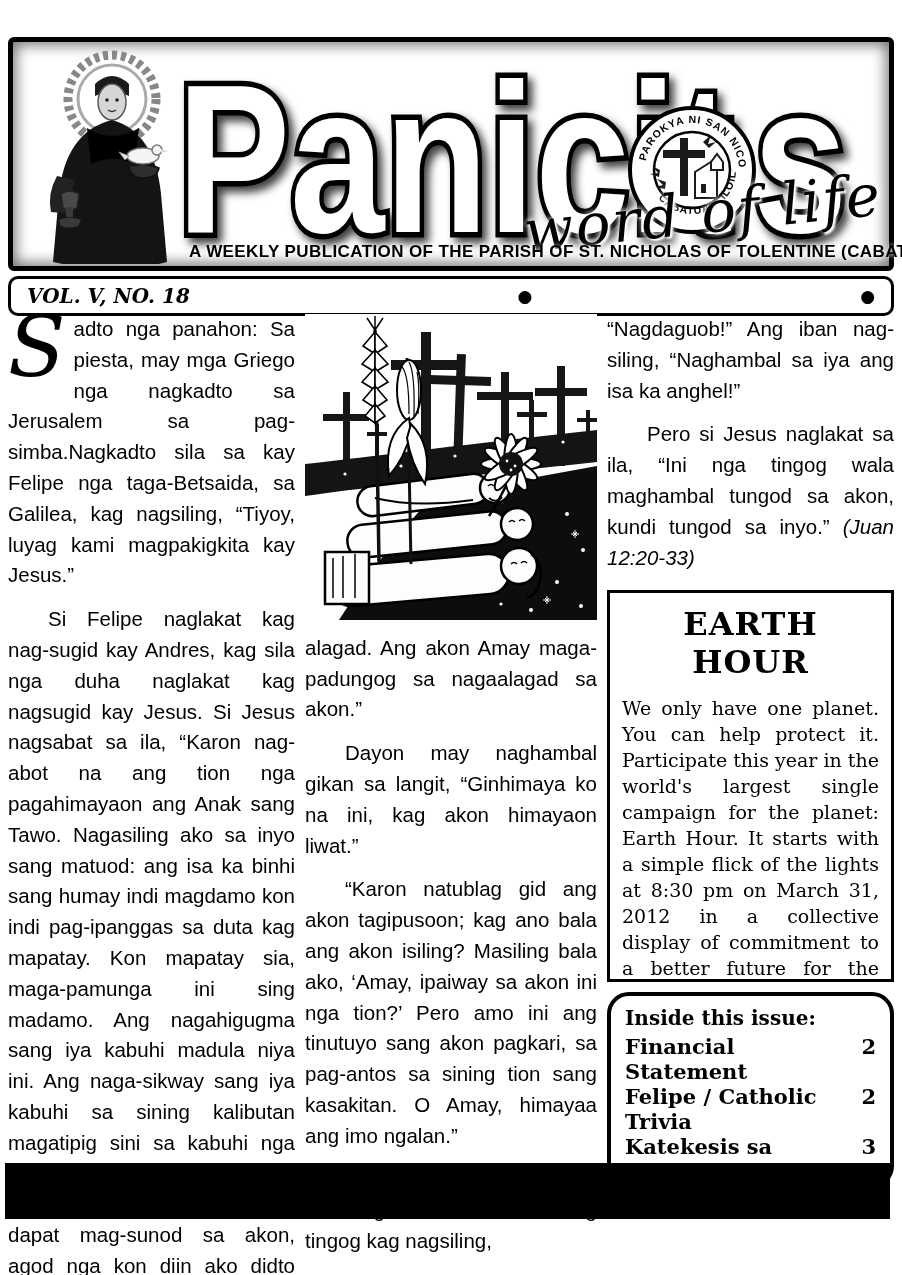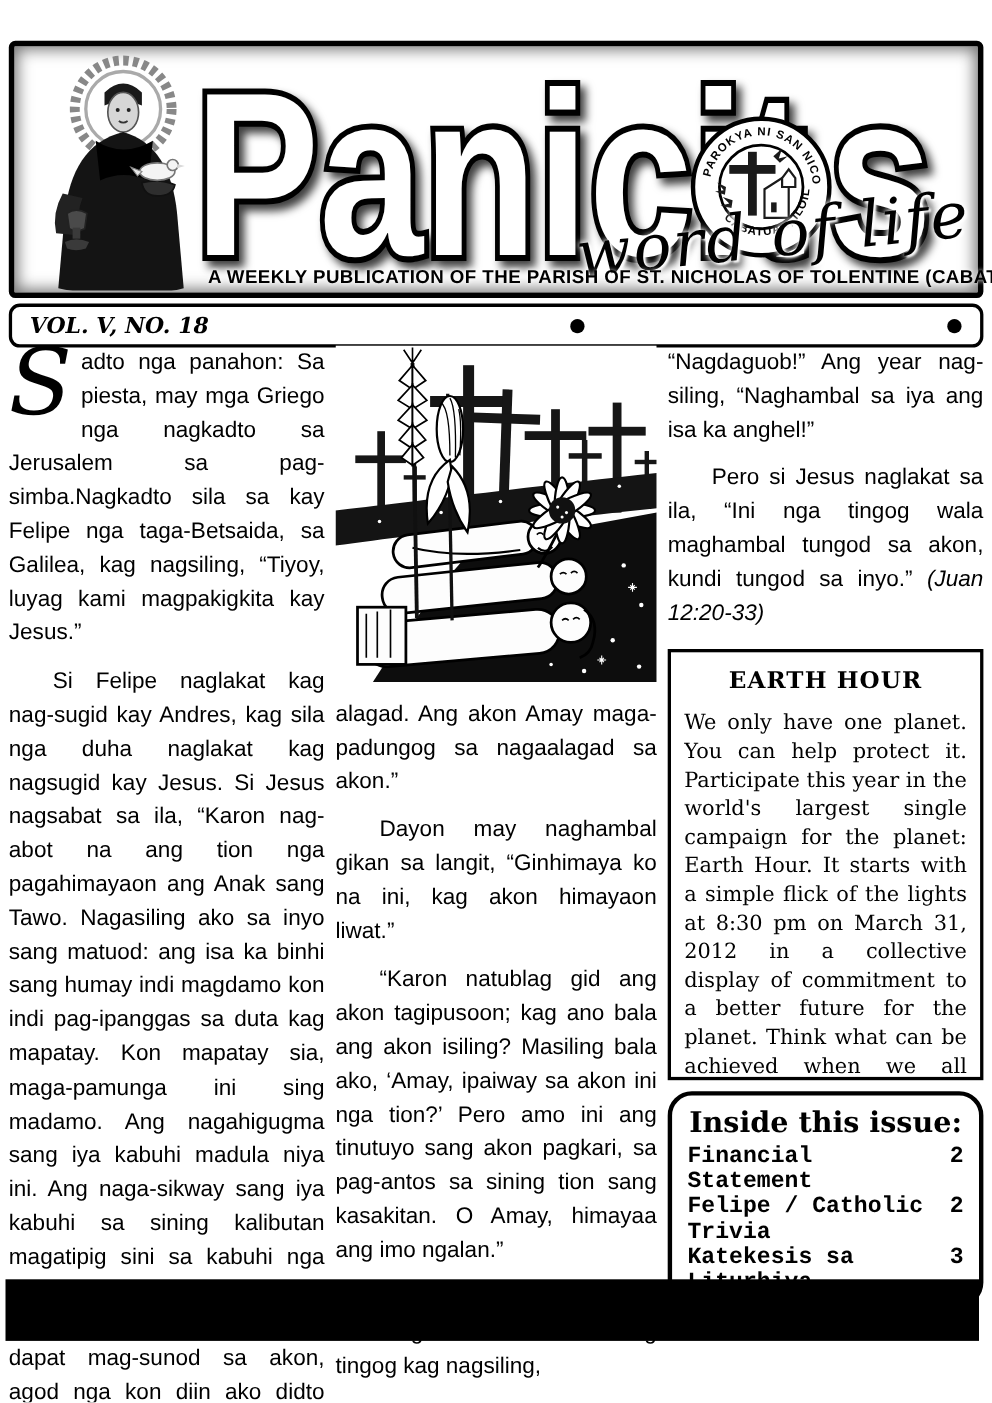--- a/index.html
+++ b/index.html
@@ -32,32 +32,32 @@
   .coltext p{margin:0 0 13px 0;}
   .coltext p.indent{text-indent:40px;}
   .dropcap{float:left;font-family:"DejaVu Serif",serif;font-style:italic;
     font-size:84px;line-height:62px;padding-right:8px;margin-top:2px;}
   .citation{font-style:italic;}
   .illustration{width:292px;height:306px;margin-bottom:4px;}
 
   
   .earth-box{box-sizing:border-box;width:287px;height:392px;margin-top:17px;
     border:3px solid #000;padding:8px 12px;font-family:"DejaVu Serif",serif;overflow:hidden;}
-  .earth-title{text-align:center;font-weight:bold;font-size:21px;letter-spacing:1px;
+  .earth-title{text-align:center;font-weight:bold;font-size:32px;letter-spacing:1px;
     margin:4px 0 14px 0;}
   .earth-body{font-size:19px;line-height:26px;text-align:justify;}
 
   
   .inside-box{box-sizing:border-box;width:287px;height:196px;margin-top:10px;
     border:4px solid #000;border-radius:22px;padding:8px 14px 12px 14px;
     font-family:"DejaVu Serif",serif;display:flex;flex-direction:column;}
-  .inside-title{text-align:center;font-weight:bold;font-size:26px;margin:2px 0 4px 0;}
+  .inside-title{text-align:left;font-weight:bold;font-size:20px;margin:2px 0 4px 0;}
   .inside-items{flex:1;display:flex;flex-direction:column;justify-content:space-between;}
   .inside-row{display:flex;justify-content:space-between;align-items:baseline;
-    font-weight:bold;font-size:21px;font-family:Liberation Mono, monospace;}
+    font-weight:bold;font-size:21px;}
 
   
   .footer-bar{position:absolute;left:5px;top:1163px;width:885px;height:56px;background:#000;}
 </style>
 </head>
 <body>
 
 <div class="page">
 
   <div class="masthead">
@@ -233,21 +233,21 @@
         </g>
       </svg>
       <p>alagad. Ang akon Amay maga-padungog sa nagaalagad sa akon.”</p>
       <p class="indent">Dayon may naghambal gikan sa langit, “Ginhimaya ko na ini, kag akon himayaon liwat.”</p>
       <p class="indent">“Karon natublag gid ang akon tagipusoon; kag ano bala ang akon isiling? Masiling bala ako, ‘Amay, ipaiway sa akon ini nga tion?’ Pero amo ini ang tinutuyo sang akon pagkari, sa pag-antos sa sining tion sang kasakitan. O Amay, himayaa ang imo ngalan.”</p>
       <p class="indent">Ang mga tawo nga naga-tambong didto nakabati sang tingog kag nagsiling,</p>
     </div>
 
     <div>
       <div class="coltext">
-        <p>“Nagdaguob!” Ang year nag-siling, “Naghambal sa iya ang isa ka anghel!”</p>
+        <p>“Nagdaguob!” Ang iban nag-siling, “Naghambal sa iya ang isa ka anghel!”</p>
         <p class="indent"><span>Pero si Jesus naglakat sa ila, “Ini nga tingog wala maghambal tungod sa akon, kundi tungod sa inyo.” </span><span class="citation">(Juan 12:20-33)</span></p>
       </div>
 
       <div class="earth-box">
         <div class="earth-title">EARTH HOUR</div>
         <div class="earth-body">We only have one planet. You can help protect it. Participate this year in the world's largest single campaign for the planet: Earth Hour. It starts with a simple flick of the lights at 8:30 pm on March 31, 2012 in a collective display of commitment to a better future for the planet. Think what can be achieved when we all come together for a common cause.</div>
       </div>
 
       <div class="inside-box">
         <div class="inside-title">Inside this issue:</div>

